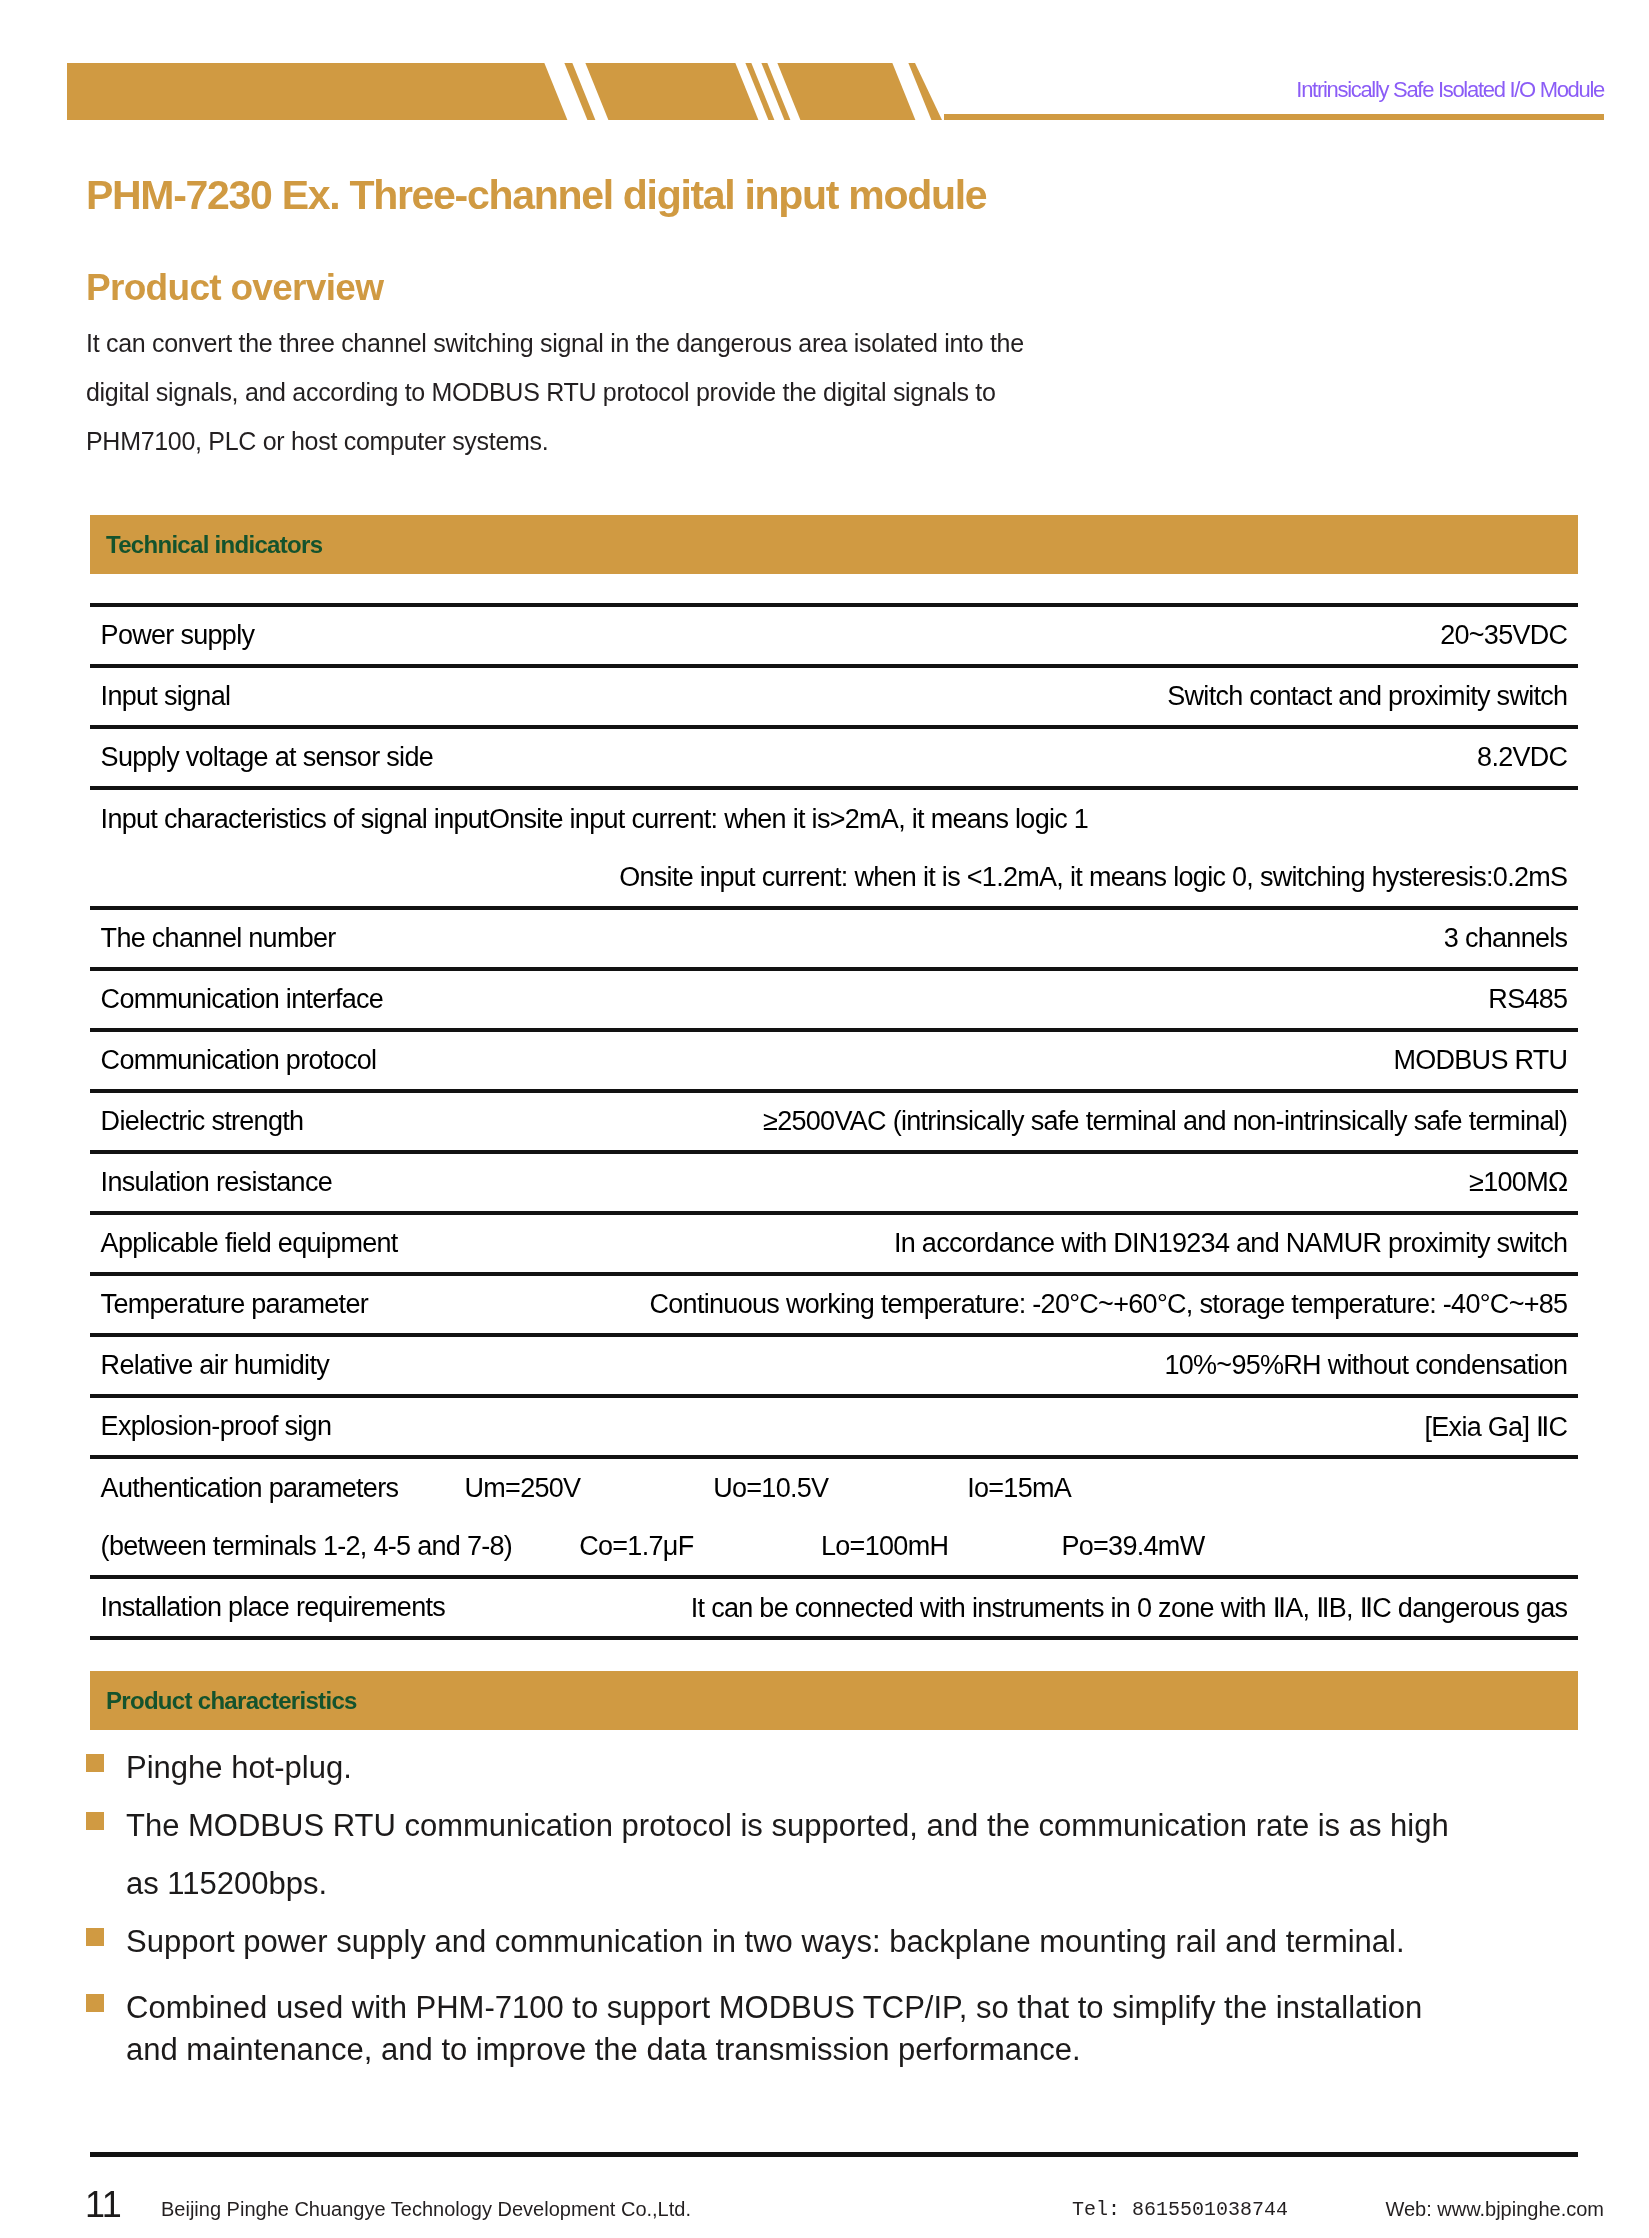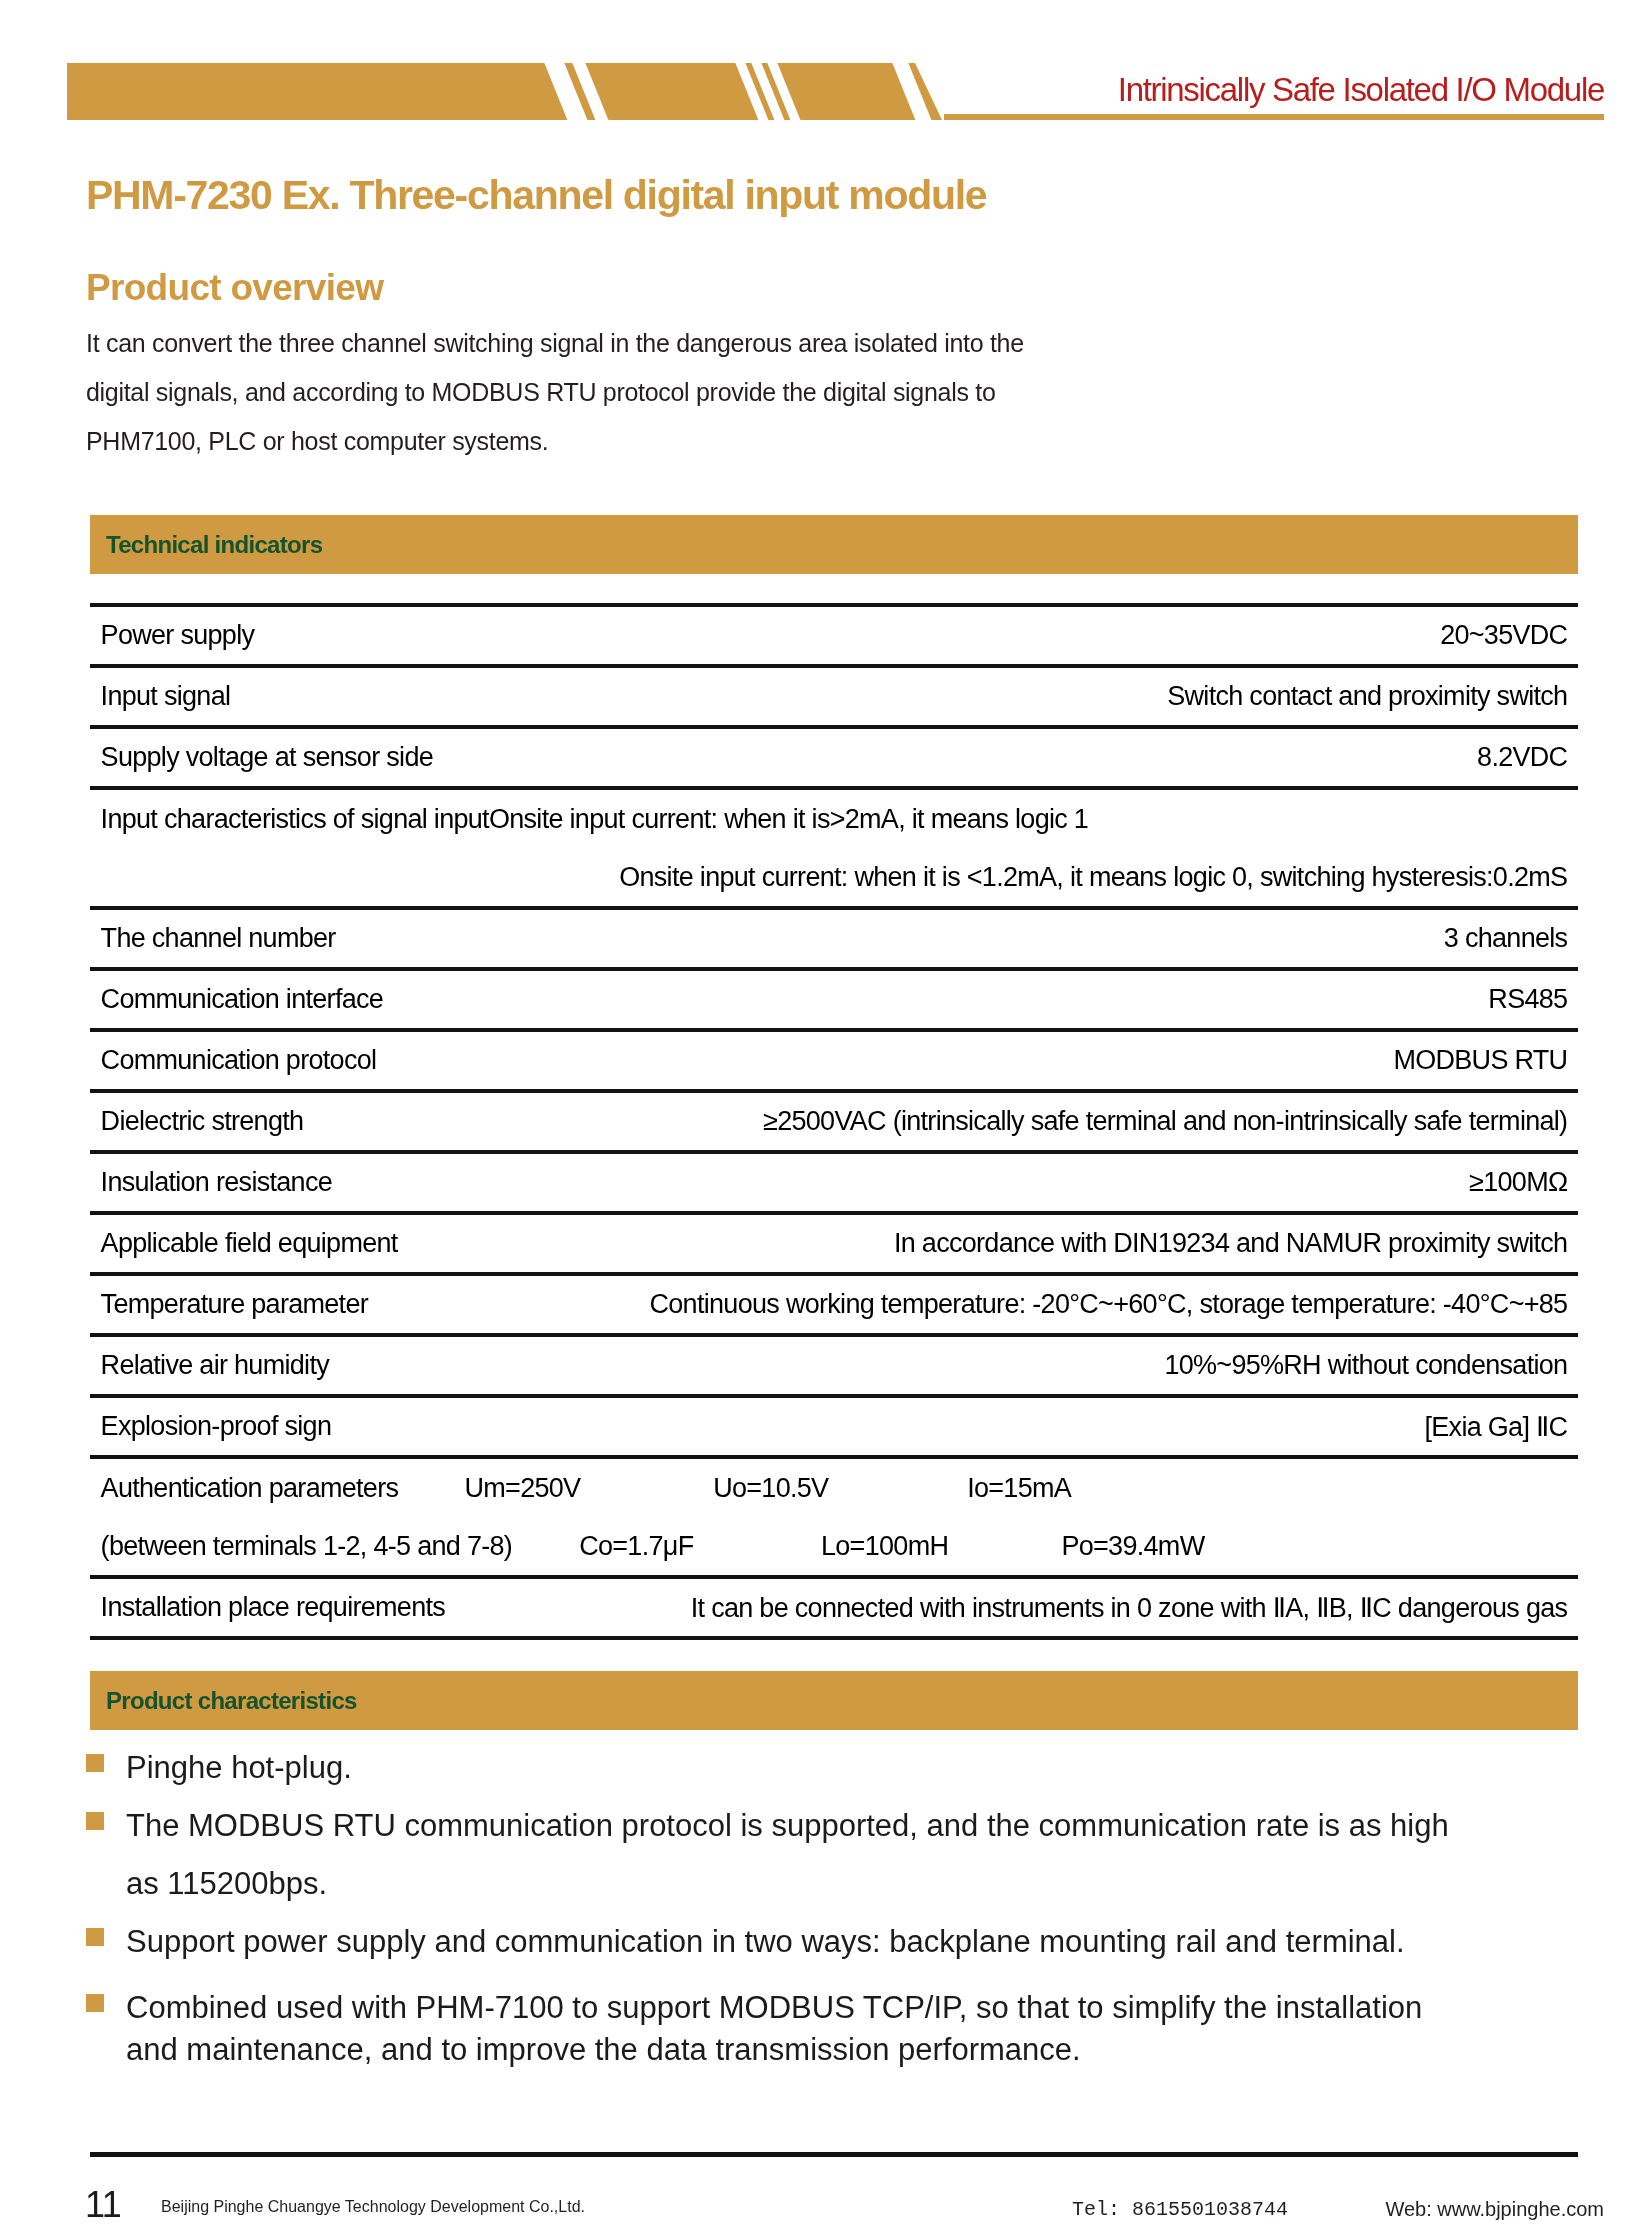--- a/index.html
+++ b/index.html
@@ -27,22 +27,22 @@
     transform:skewX(22deg);
   }
   .band-underline {
     position:absolute; left:944px; top:114px;
     width:660px; height:6px;
     background:var(--gold);
   }
   .banner-text {
     position:absolute; top:63px; right:45px;
     height:53px; line-height:53px;
-    font-size:33px; letter-spacing:-1.3px;
-    color:#b91c1c;
+    font-size:22px; letter-spacing:-1.3px;
+    color:#8b5cf6;
     white-space:nowrap;
   }
 
   
   .doc-title {
     position:absolute; left:86px; top:172px;
     font-size:41px; font-weight:bold; letter-spacing:-1.3px;
     color:var(--gold);
     white-space:nowrap;
   }
@@ -121,21 +121,21 @@
   .footer-rule {
     position:absolute; left:90px; top:2152px;
     width:1488px; height:4.7px; background:#121212;
   }
   .page-number {
     position:absolute; left:85px; top:2184px;
     font-size:36px; letter-spacing:-0.7px; color:#1c1a1a;
   }
   .footer-company {
     position:absolute; left:161px; top:2198px;
-    font-size:16px; color:#231f20; white-space:nowrap;
+    font-size:20px; color:#231f20; white-space:nowrap;
   }
   .footer-tel {
     position:absolute; left:1072px; top:2198px;
     font-size:20px; color:#231f20; white-space:nowrap;font-family:Liberation Mono, monospace;
   }
   .footer-web {
     position:absolute; right:45px; top:2198px;
     font-size:20px; color:#231f20; white-space:nowrap;
   }
 

